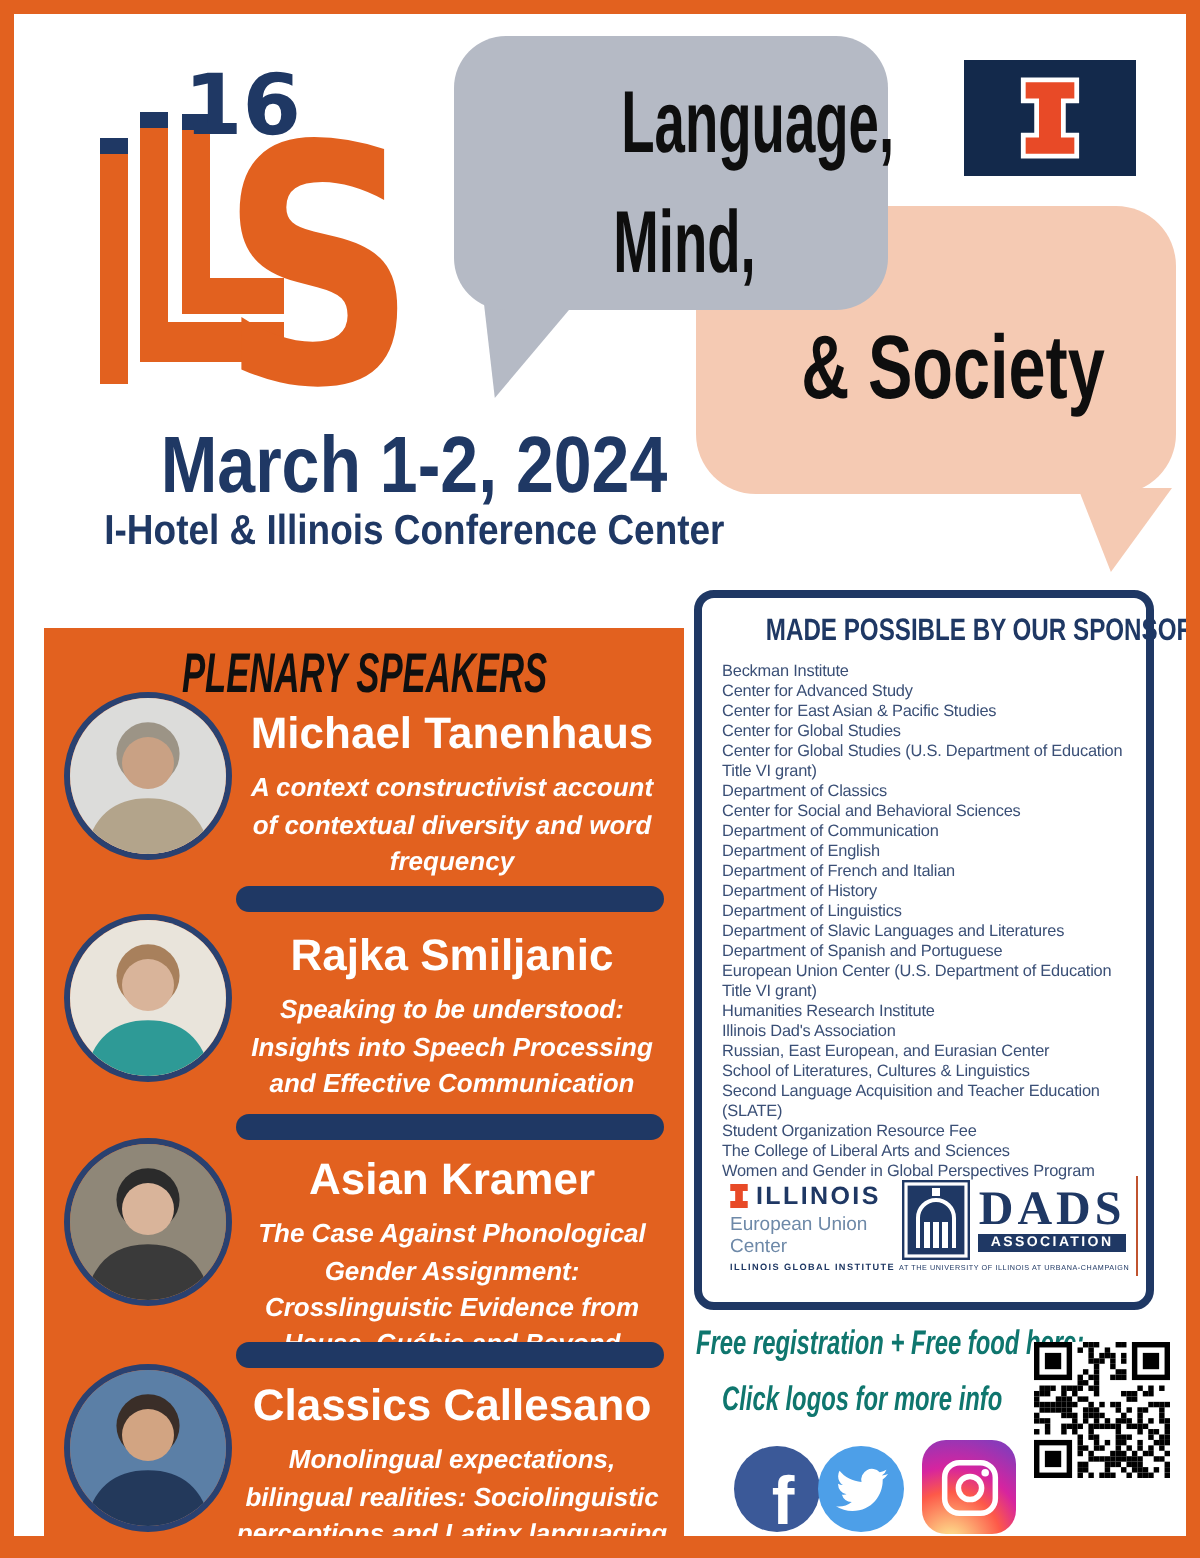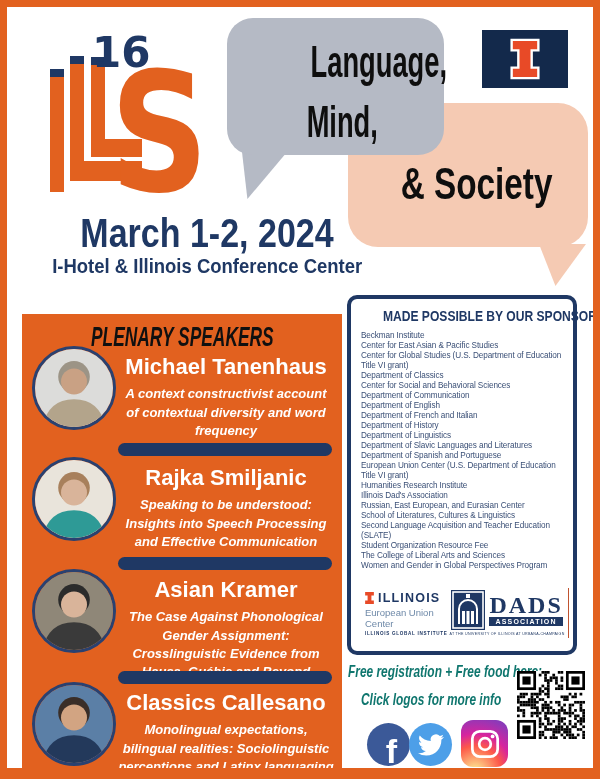--- a/index.html
+++ b/index.html
@@ -204,21 +204,23 @@
       <div class="sp-talk">Monolingual expectations, bilingual realities: Sociolinguistic perceptions and Latinx languaging</div>
     </div>
   </div>
 
   <div class="abs sponsors">
     <div class="sponsors-title">
       <span>MADE POSSIBLE BY OUR SPONSORS:</span>
     </div>
     <div class="sponsor-list">
         <div>Beckman Institute</div>
+        <div>Center for Advanced Study</div>
         <div>Center for East Asian &amp; Pacific Studies</div>
+        <div>Center for Global Studies</div>
         <div>Center for Global Studies (U.S. Department of Education Title VI grant)</div>
         <div>Department of Classics</div>
         <div>Center for Social and Behavioral Sciences</div>
         <div>Department of Communication</div>
         <div>Department of English</div>
         <div>Department of French and Italian</div>
         <div>Department of History</div>
         <div>Department of Linguistics</div>
         <div>Department of Slavic Languages and Literatures</div>
         <div>Department of Spanish and Portuguese</div>

